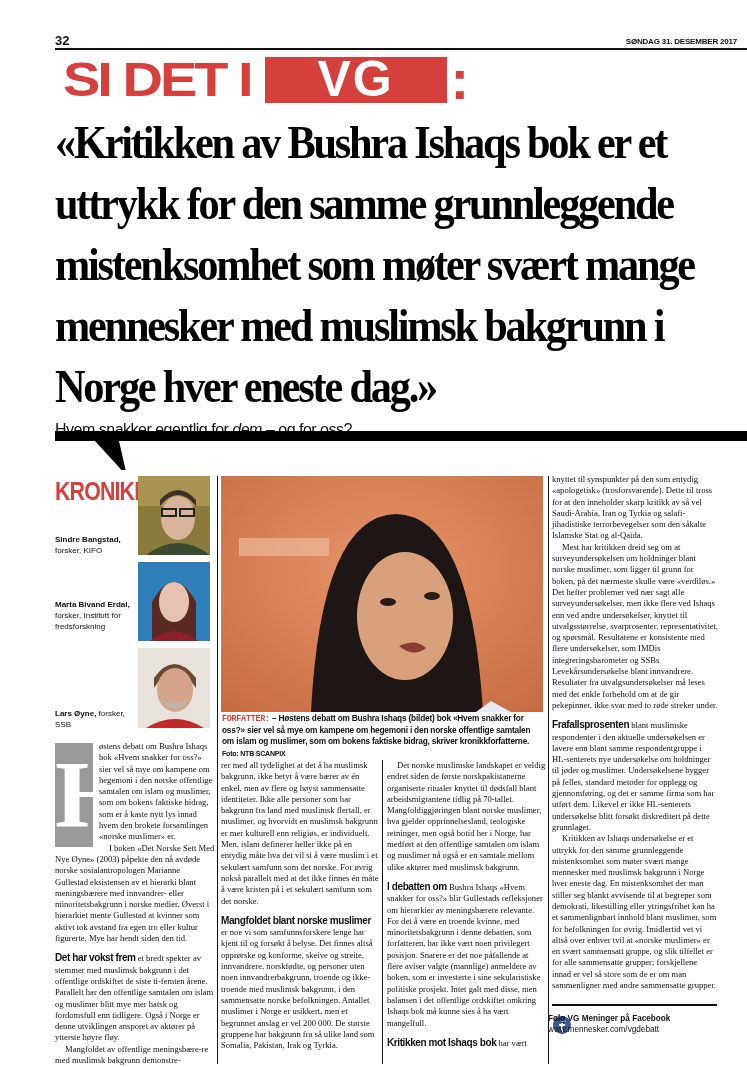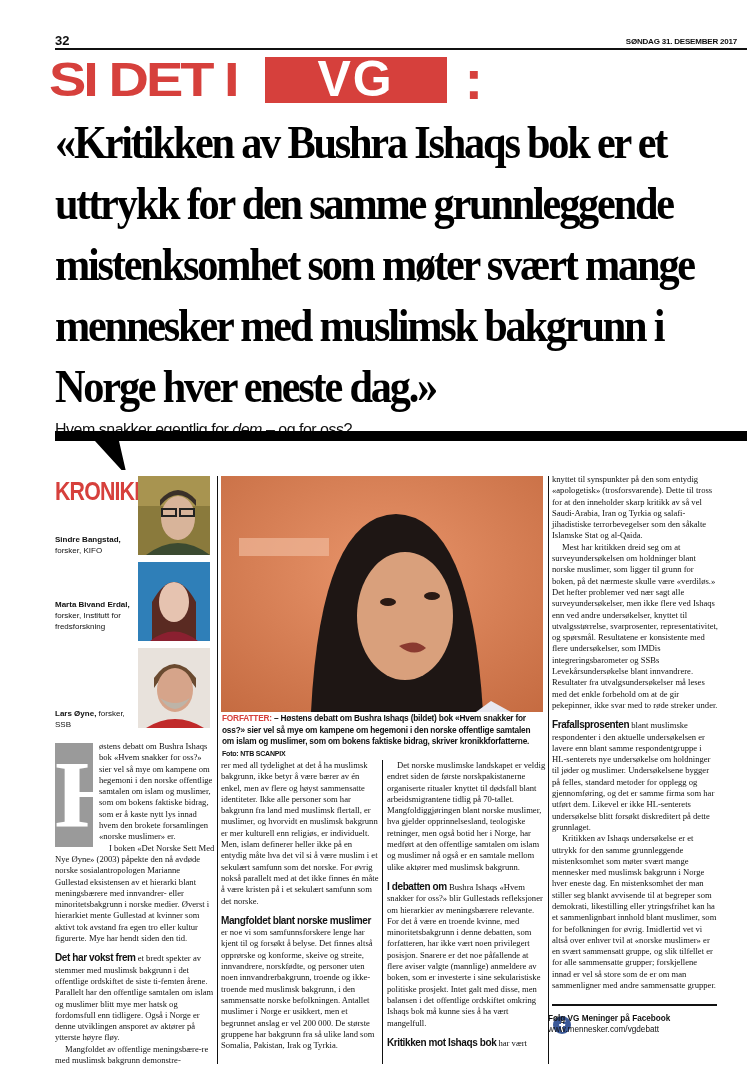--- a/index.html
+++ b/index.html
@@ -1,41 +1,41 @@
 <!DOCTYPE html>
 <html><head>
 <meta charset="utf-8">
 <style>
   html, body { margin:0; padding:0; background:#ffffff; }
   body { width:747px; height:1067px; position:relative; overflow:hidden; font-family:"Liberation Serif", serif; color:#111; }
   .abs { position:absolute; }
   .page-num { left:55px; top:33px; font:bold 13px "Liberation Sans", sans-serif; }
   .date { right:10px; top:37px; font:bold 8px "Liberation Sans", sans-serif; letter-spacing:-0.2px; }
   .top-rule { left:55px; top:48px; width:692px; height:2px; background:#111; }
-  .masthead { left:49px; top:57px; height:46px; display:flex; align-items:center; gap:14px; }
+  .masthead { left:63px; top:57px; height:46px; display:flex; align-items:center; gap:0; }
   .mh-text { font:900 56px "Liberation Sans", sans-serif; color:#d6403c; letter-spacing:-3px; line-height:46px; transform:scaleY(0.86); transform-origin:left center; }
   .vg-box { display:inline-block; background:#d6403c; color:#fff; font:900 50px "Liberation Sans", sans-serif; line-height:44px; height:46px; width:182px; text-align:center; letter-spacing:2px; margin-left:14px; }
   .colon { font:900 56px "Liberation Sans", sans-serif; color:#d6403c; margin-left:4px; line-height:46px; }
   .quote { left:55px; top:112px; width:670px; font:bold 46px "Liberation Serif", serif; line-height:61px; letter-spacing:-2.4px; color:#000; transform:scaleX(0.92); transform-origin:left top; width:735px; }
   .sub { left:55px; top:385px; font:16px "Liberation Sans", sans-serif; letter-spacing:-0.5px;margin-top:36px; }
   .sub em { font-style:italic; }
   .bubble { left:37px; top:420px; width:710px; height:50px; }
   .kronikk { left:55px; top:477px; font:900 26px "Liberation Sans", sans-serif; color:#d6403c; transform:scaleX(0.82); transform-origin:left top; letter-spacing:-1px; line-height:28px; }
   .photo { position:absolute; border:0; }
   .author-name { font:bold 8px "Liberation Sans", sans-serif; line-height:11px; width:78px; }
   .author-name span.n { font-weight:900; }
   .vrule { width:1px; background:#111; }
   .body-col { font:8.6px "Liberation Serif", serif; line-height:11.3px; text-align:left; }
   .body-col p { margin:0; text-indent:0; }
   .body-col p.ind { text-indent:10px; }
   .body-col .lead { font:900 10px "Liberation Sans", sans-serif; letter-spacing:-0.4px; }
   .body-col .gap { height:8px; }
   .dropcap { float:left; width:38px; height:104px; background:#9a9a9a; color:#fff; font:bold 96px "Liberation Serif", serif; line-height:104px; text-align:center; margin:2px 6px 0 0; }
   .caption { left:222px; top:713px; width:320px; font:bold 8.3px "Liberation Sans", sans-serif; line-height:11.5px; letter-spacing:-0.2px; }
-  .caption .lab { color:#d6403c; font-weight:900; }
+  .caption .lab { color:#d6403c; font-weight:900;font-family:Liberation Mono, monospace; }
   .caption .credit { font-size:7px; }
   .fb-rule { left:552px; top:1004px; width:165px; height:2px; background:#111; }
   .fb-icon { left:553px; top:1015px; width:18px; height:20px; }
   .fb-text { left:548px; top:1014px; font:bold 8.2px "Liberation Sans", sans-serif; line-height:10.5px; }
   .fb-text .url { font-weight:normal; }
 </style>
 </head>
 <body>
 
 <div class="abs page-num">32</div>

